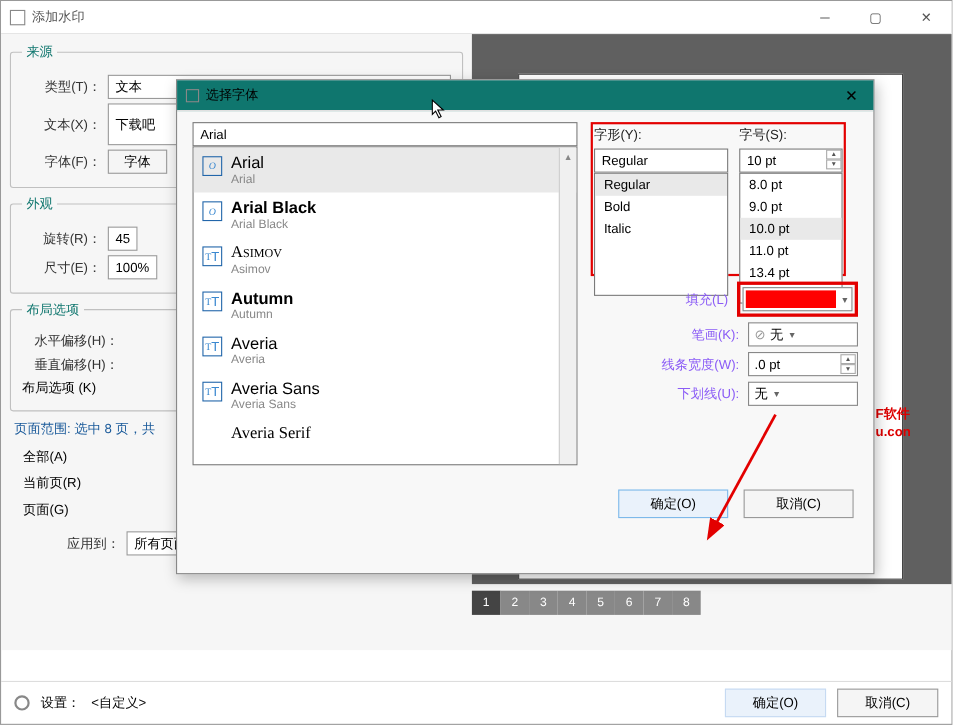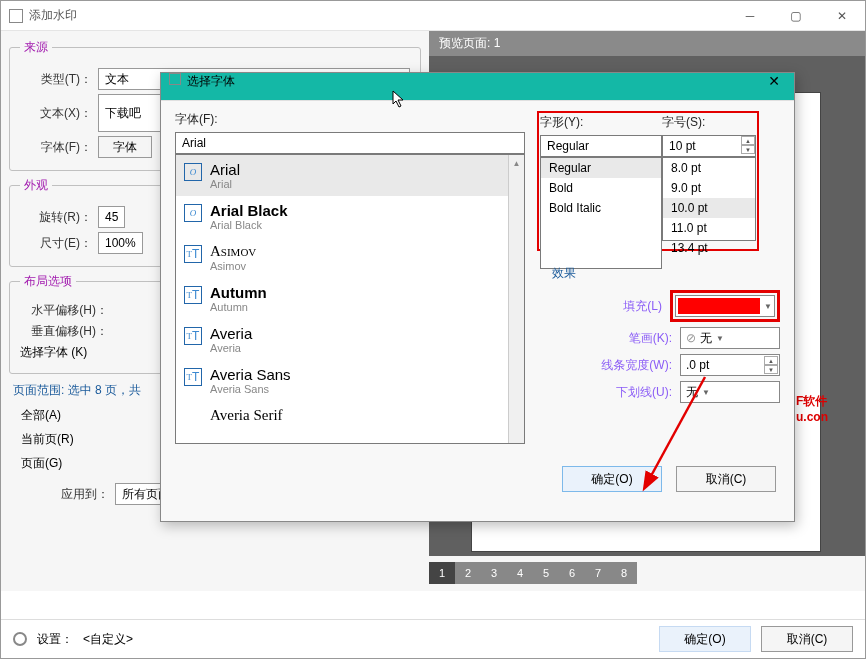--- a/index.html
+++ b/index.html
@@ -13,21 +13,21 @@
 .titlebar .win-controls { margin-left: auto; display: flex; }
 .win-btn { width: 46px; height: 30px; display: flex; align-items: center; justify-content: center; color: #555; }
 
 .main-body { display: flex; height: 560px; }
 .left-panel { width: 428px; padding: 8px; background: #f6f6f6; }
 .right-panel { flex: 1; background: #f6f6f6; }
 
 .tab { background: #8a8a8a; color: #fff; padding: 4px 10px; font-size: 12px; }
 
 fieldset { border: 1px solid #c0c0c0; border-radius: 3px; margin-bottom: 6px; padding: 8px 10px 8px 10px; background: #f6f6f6; }
-legend { font-size: 12px; color: #a21caf; padding: 0 4px; }
+legend { font-size: 12px; color: #0f766e; padding: 0 4px; }
 
 .form-row { display: flex; align-items: center; margin: 4px 0; gap: 6px; }
 .form-row label { width: 72px; text-align: right; color: #333; }
 .form-row .input { flex: 1; height: 22px; border: 1px solid #999; background: #fff; padding: 0 6px; display: flex; align-items: center; }
 .btn-small { height: 22px; border: 1px solid #999; background: #f5f5f5; padding: 0 14px; }
 
 .page-range { color: #1a5a9a; margin: 8px 4px 6px; }
 .page-tabs { display: flex; flex-direction: column; gap: 3px; margin-left: 6px; }
 .page-tabs div { padding: 2px 6px; }
 .page-line { display: flex; align-items: center; gap: 6px; }
@@ -40,34 +40,34 @@
 
 .preview-bg { background: #606060; height: 500px; position: relative; }
 .preview-page { position: absolute; left: 42px; top: 36px; width: 350px; height: 460px; background: #fff; border: 1px solid #444; }
 .watermark-text { position: absolute; right: -8px; top: 300px; color: #d00; font-weight: bold; font-size: 20px; }
 .pagenums { display: flex; gap: 0; margin-top: 6px; }
 .pagenums div { width: 26px; height: 22px; display: flex; align-items: center; justify-content: center; color: #fff; background: #888; font-size: 11px; }
 .pagenums div.active { background: #444; }
 
 
 .font-dialog { position: absolute; left: 160px; top: 72px; width: 635px; height: 450px; background: #f8f8f8; border: 1px solid #888; box-shadow: 2px 4px 12px rgba(0,0,0,0.25); }
-.font-dialog .dlg-title { height: 28px; display: flex; align-items: flex-start; padding-left: 8px; background: #14b8a6; border-bottom: 1px solid #e0e0e0; }
+.font-dialog .dlg-title { height: 28px; display: flex; align-items: center; padding-left: 8px; background: #0f766e; border-bottom: 1px solid #e0e0e0; }
 .font-dialog .close-x { margin-left: auto; width: 40px; text-align: center; font-size: 14px; }
 
 .dlg-body { padding: 10px 14px; }
 .cols { display: flex; gap: 12px; }
 .col-font { width: 350px; }
 .col-style { width: 122px; }
 .col-size { width: 94px; }
 .sec-label { margin-bottom: 4px; color: #222; }
 .sec-input { width: 100%; height: 22px; border: 1px solid #7a7a7a; background: #fff; padding: 0 6px; }
 
 .listbox { width: 100%; height: 290px; border: 1px solid #7a7a7a; background: #fff; overflow: hidden; position: relative; }
 .listbox.short { height: 112px; }
-.sizebox { height: 84px; width: 100%; border: 1px solid #7a7a7a; background: #fff; }
+.sizebox { height: 119px; width: 100%; border: 1px solid #7a7a7a; background: #fff; }
 .red-box { border: 2px solid #e30000; padding: 1px; }
 .font-item { display: flex; align-items: flex-start; gap: 8px; padding: 6px 8px; border-bottom: 0; }
 .font-item.sel { background: #e9e9e9; }
 .tt-icon { width: 18px; height: 18px; border: 1px solid #2266aa; color: #3a88d0; font-size: 9px; display: flex; align-items: center; justify-content: center; font-family: serif; margin-top: 2px; }
 .fi-label { font-size: 15px; }
 .fi-sub { font-size: 11px; color: #888; }
 .style-item, .size-item { padding: 3px 8px; }
 .style-item.sel, .size-item.sel { background: #e9e9e9; }
 .scrolltrack { position: absolute; right: 0; top: 0; bottom: 0; width: 16px; background: #f0f0f0; border-left: 1px solid #ccc; }
 .scroll-arrow { height: 16px; display: flex; align-items: center; justify-content: center; color: #888; font-size: 8px; }
@@ -144,21 +144,21 @@
 
       <fieldset>
         <legend>布局选项</legend>
         <div class="form-row">
             <label style="width:88px">水平偏移(H)：</label>
           </div>
         <div class="form-row">
             <label style="width:88px">垂直偏移(H)：</label>
           </div>
         <div class="form-row">
-            <span>选择字体 (K)</span>
+            <span>布局选项 (K)</span>
           </div>
       </fieldset>
 
       <div class="page-range">页面范围: 选中 8 页，共</div>
       <div class="page-tabs">
         <div>全部(A)</div>
         <div>当前页(R)</div>
         <div class="page-line">
           <span>页面(G)</span>
           <div class="input" style="flex:1"></div>
@@ -168,21 +168,20 @@
         <div class="form-row">
           <label style="width:88px;">应用到：</label>
           <div class="input">
               <span>所有页面</span>
             </div>
         </div>
       </div>
     </div>
 
     <div class="right-panel">
-      <div class="tab">预览页面: 1</div>
       <div class="preview-bg">
         <div class="preview-page">
           <div class="watermark-text">
             <div>F软件</div>
             <div>u.con</div>
           </div>
         </div>
       </div>
       <div class="pagenums">
         <div class="active">1</div>
@@ -208,21 +207,20 @@
 
 <div class="font-dialog">
   <div class="dlg-title">
     <div class="app-icon" style="width:12px;height:12px;border:1px solid #888;margin-right:6px"></div>
     <span>选择字体</span>
     <div class="close-x">✕</div>
   </div>
   <div class="dlg-body">
     <div class="cols">
       <div class="col-font">
-        <div class="sec-label">字体(F):</div>
         <input class="sec-input" value="Arial" style="">
         <div class="listbox">
           <div class="font-item sel">
             <div class="tt-icon" style="font-style:italic">O</div>
             <div>
                 <div class="fi-label">Arial</div>
                 <div class="fi-sub">Arial</div>
               </div>
           </div>
           <div class="font-item">
@@ -265,28 +263,28 @@
             <div>
                 <div class="fi-label" style="font-family:Georgia">Averia Serif</div>
               </div>
           </div>
           <div class="scrolltrack">
             <div class="scroll-arrow">▲</div>
           </div>
         </div>
       </div>
 
-      <div class="red-box" style="display:flex;height:140px">
+      <div class="red-box" style="display:flex;gap:10px;height:140px">
         <div class="col-style">
           <div class="sec-label">字形(Y):</div>
           <input class="sec-input" value="Regular" style="">
           <div class="listbox short">
             <div class="style-item sel">Regular</div>
             <div class="style-item">Bold</div>
-            <div class="style-item">Bold Italic</div>
+            <div class="style-item">Italic</div>
           </div>
         </div>
         <div class="col-size">
           <div class="sec-label">字号(S):</div>
           <div style="position:relative">
             <input class="sec-input" value="10 pt" style="">
             <div class="spinner-btns">
                 <div>▲</div>
                 <div>▼</div>
               </div>
@@ -296,21 +294,20 @@
             <div class="size-item">9.0 pt</div>
             <div class="size-item sel">10.0 pt</div>
             <div class="size-item">11.0 pt</div>
             <div class="size-item">13.4 pt</div>
           </div>
         </div>
       </div>
     </div>
 
     <div style="position:absolute; right:14px; top:178px; width:230px;">
-      <div class="effects-label">效果</div>
       <div class="eff-row">
         <span class="el">填充(L)</span>
         <div class="fill-outer">
           <div class="eff-ctrl" style="padding:2px">
             <div class="fill-swatch"></div>
             <span class="dropdown-arrow">▼</span>
           </div>
         </div>
       </div>
       <div class="eff-row">

